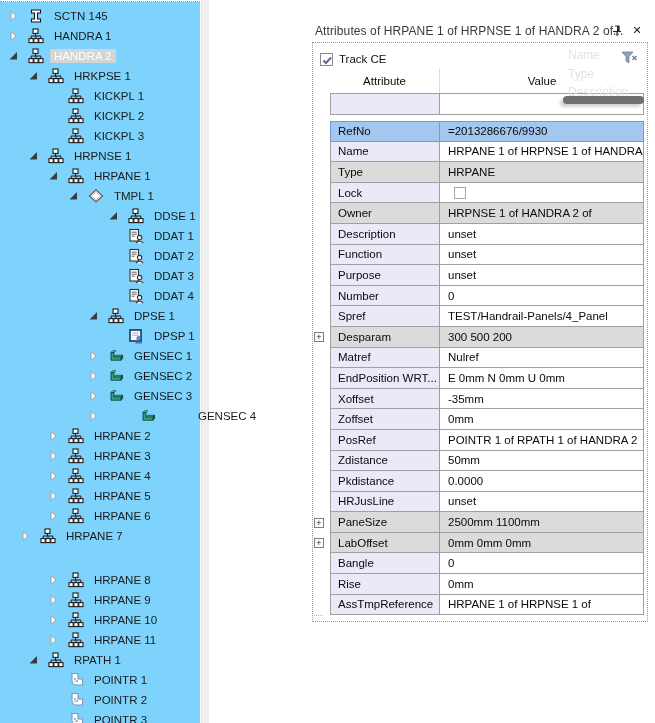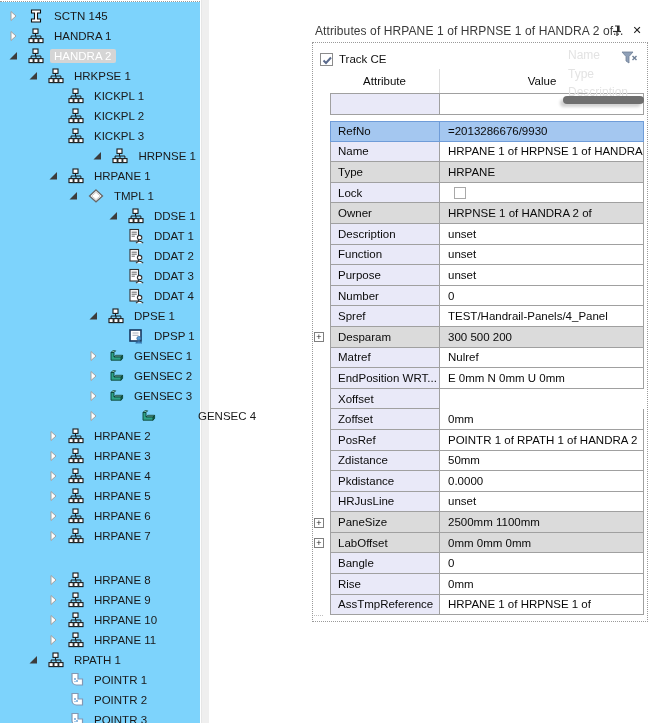--- a/index.html
+++ b/index.html
@@ -199,21 +199,21 @@
             <g fill="#fff" stroke="#1a1a1a" stroke-width="1.1">
               <rect x="5" y="1" width="5" height="4.4"></rect>
               <rect x="1" y="10.6" width="4.2" height="4"></rect>
               <rect x="5.9" y="10.6" width="4.2" height="4"></rect>
               <rect x="10.8" y="10.6" width="4.2" height="4"></rect>
             </g>
           </svg>
         </span>
         <span class="tlabel">KICKPL 3</span>
       </div>
-      <div class="trow" style="padding-left: 28px; justify-content: flex-end;">
+      <div class="trow" style="padding-left: 28px;">
         <span class="expander">
           <svg width="11" height="12" viewBox="0 0 11 12">
             <polygon points="9,2 9,9.5 1.5,9.5" fill="#3c3c3c"></polygon>
           </svg>
         </span>
         <span class="ticon">
           <svg width="16" height="16" viewBox="0 0 16 16">
             <g fill="none" stroke="#1a1a1a" stroke-width="1">
               <path d="M7.5 5.5v2.5 M3.1 8v2.5 M8 8v2.5 M12.9 8v2.5 M3.1 8h9.8"></path>
             </g>
@@ -526,21 +526,21 @@
             <g fill="#fff" stroke="#1a1a1a" stroke-width="1.1">
               <rect x="5" y="1" width="5" height="4.4"></rect>
               <rect x="1" y="10.6" width="4.2" height="4"></rect>
               <rect x="5.9" y="10.6" width="4.2" height="4"></rect>
               <rect x="10.8" y="10.6" width="4.2" height="4"></rect>
             </g>
           </svg>
         </span>
         <span class="tlabel">HRPANE 6</span>
       </div>
-      <div class="trow" style="padding-left: 48px;">
+      <div class="trow" style=" margin-left: 20px;">
         <span class="expander">
           <svg width="11" height="12" viewBox="0 0 11 12">
             <polygon points="3,1.5 8,6 3,10.5" fill="#fff" stroke="#A0A0A0" stroke-width="1"></polygon>
           </svg>
         </span>
         <span class="ticon">
           <svg width="16" height="16" viewBox="0 0 16 16">
             <g fill="none" stroke="#1a1a1a" stroke-width="1">
               <path d="M7.5 5.5v2.5 M3.1 8v2.5 M8 8v2.5 M12.9 8v2.5 M3.1 8h9.8"></path>
             </g>
@@ -822,20 +822,21 @@
               <span class="gcell gval">Nulref</span>
             </div>
             <div class="grow gdata">
               <span class="gmargin"></span>
               <span class="gcell gattr">EndPosition WRT...</span>
               <span class="gcell gval">E 0mm N 0mm U 0mm</span>
             </div>
             <div class="grow gdata">
               <span class="gmargin"></span>
               <span class="gcell gattr">Xoffset</span>
+              <span class="gcell gval">-35mm</span>
             </div>
             <div class="grow gdata">
               <span class="gmargin"></span>
               <span class="gcell gattr">Zoffset</span>
               <span class="gcell gval">0mm</span>
             </div>
             <div class="grow gdata">
               <span class="gmargin"></span>
               <span class="gcell gattr">PosRef</span>
               <span class="gcell gval">POINTR 1 of RPATH 1 of HANDRA 2</span>

